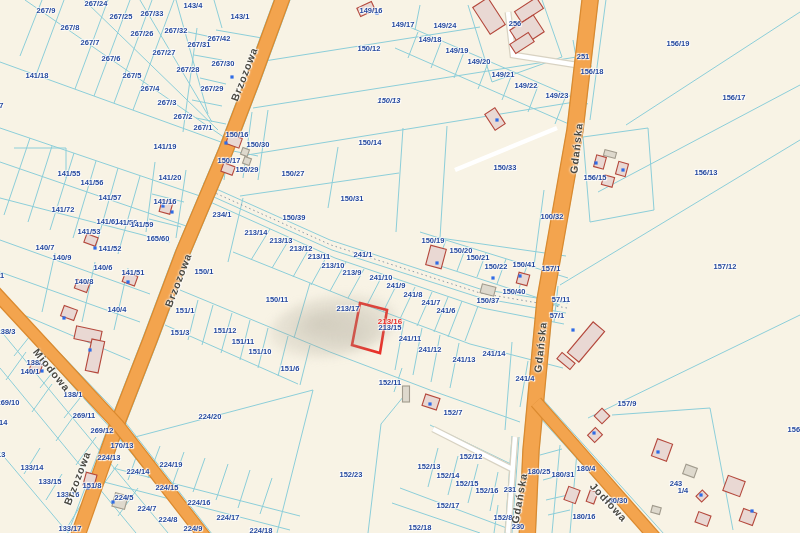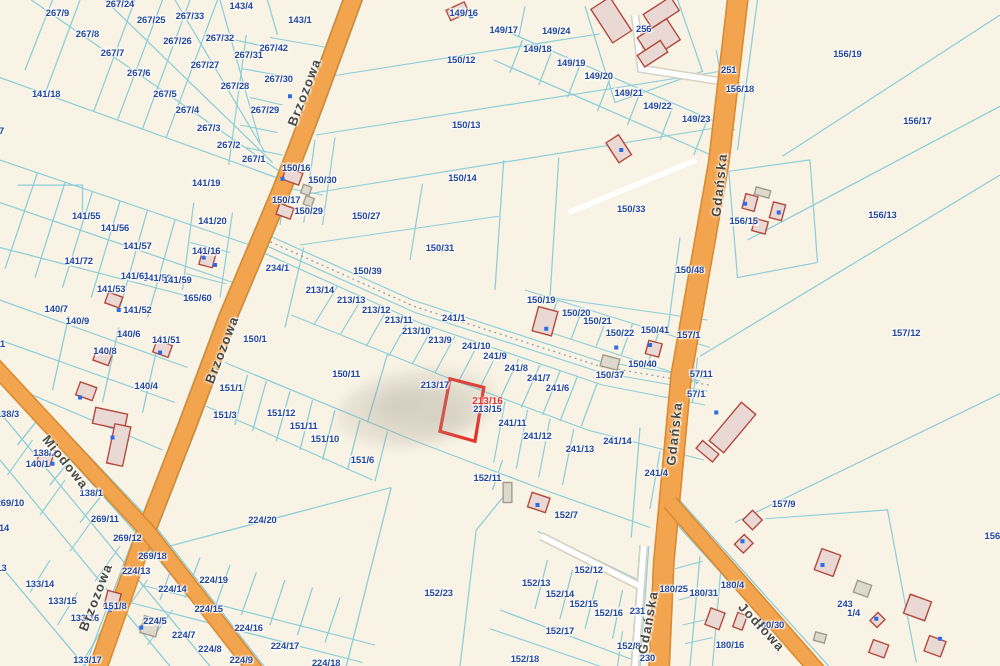--- a/index.html
+++ b/index.html
@@ -198,21 +198,21 @@
       <div class="pl" style="left: 240px; top: 16px;">143/1</div>
       <div class="pl" style="left: 219px; top: 38px;">267/42</div>
       <div class="pl" style="left: 199px; top: 44px;">267/31</div>
       <div class="pl" style="left: 223px; top: 63px;">267/30</div>
       <div class="pl" style="left: 212px; top: 88px;">267/29</div>
       <div class="pl" style="left: 203px; top: 127px;">267/1</div>
       <div class="pl" style="left: 37px; top: 75px;">141/18</div>
       <div class="pl" style="left: -8px; top: 105px;">141/27</div>
       <div class="pl" style="left: 371px; top: 10px;">149/16</div>
       <div class="pl" style="left: 369px; top: 48px;">150/12</div>
-      <div class="pl" style="left: 373px; top: 100px;">150/13</div>
+      <div class="pl" style="left: 389px; top: 100px; font-style: italic;">150/13</div>
       <div class="pl" style="left: 370px; top: 142px;">150/14</div>
       <div class="pl" style="left: 403px; top: 24px;">149/17</div>
       <div class="pl" style="left: 445px; top: 25px;">149/24</div>
       <div class="pl" style="left: 430px; top: 39px;">149/18</div>
       <div class="pl" style="left: 457px; top: 50px;">149/19</div>
       <div class="pl" style="left: 479px; top: 61px;">149/20</div>
       <div class="pl" style="left: 503px; top: 74px;">149/21</div>
       <div class="pl" style="left: 526px; top: 85px;">149/22</div>
       <div class="pl" style="left: 557px; top: 95px;">149/23</div>
       <div class="pl" style="left: 515px; top: 23px;">256</div>
@@ -224,21 +224,21 @@
       <div class="pl" style="left: 595px; top: 177px;">156/15</div>
       <div class="pl" style="left: 725px; top: 266px;">157/12</div>
       <div class="pl" style="left: 551px; top: 268px;">157/1</div>
       <div class="pl" style="left: 237px; top: 134px;">150/16</div>
       <div class="pl" style="left: 258px; top: 144px;">150/30</div>
       <div class="pl" style="left: 229px; top: 160px;">150/17</div>
       <div class="pl" style="left: 247px; top: 169px;">150/29</div>
       <div class="pl" style="left: 293px; top: 173px;">150/27</div>
       <div class="pl" style="left: 352px; top: 198px;">150/31</div>
       <div class="pl" style="left: 505px; top: 167px;">150/33</div>
-      <div class="pl" style="left: 552px; top: 216px;">150/48</div>
+      <div class="pl" style="left: 552px; top: 216px;">100/32</div>
       <div class="pl" style="left: 222px; top: 214px;">234/1</div>
       <div class="pl" style="left: 294px; top: 217px;">150/39</div>
       <div class="pl" style="left: 204px; top: 271px;">150/1</div>
       <div class="pl" style="left: 165px; top: 146px;">141/19</div>
       <div class="pl" style="left: 69px; top: 173px;">141/55</div>
       <div class="pl" style="left: 92px; top: 182px;">141/56</div>
       <div class="pl" style="left: 110px; top: 197px;">141/57</div>
       <div class="pl" style="left: 126px; top: 222px;">141/58</div>
       <div class="pl" style="left: 170px; top: 177px;">141/20</div>
       <div class="pl" style="left: 165px; top: 201px;">141/16</div>
@@ -304,21 +304,21 @@
       <div class="pl" style="left: 351px; top: 474px;">152/23</div>
       <div class="pl" style="left: 210px; top: 416px;">224/20</div>
       <div class="pl" style="left: 6px; top: 331px;">138/3</div>
       <div class="pl" style="left: 117px; top: 309px;">140/4</div>
       <div class="pl" style="left: 36px; top: 362px;">138/2</div>
       <div class="pl" style="left: 30px; top: 371px;">140/1</div>
       <div class="pl" style="left: 73px; top: 394px;">138/1</div>
       <div class="pl" style="left: 8px; top: 402px;">269/10</div>
       <div class="pl" style="left: 84px; top: 415px;">269/11</div>
       <div class="pl" style="left: 102px; top: 430px;">269/12</div>
-      <div class="pl" style="left: 122px; top: 445px;">269/18</div>
+      <div class="pl" style="left: 122px; top: 445px;">170/13</div>
       <div class="pl" style="left: -4px; top: 422px;">269/14</div>
       <div class="pl" style="left: -6px; top: 454px;">133/13</div>
       <div class="pl" style="left: 32px; top: 467px;">133/14</div>
       <div class="pl" style="left: 50px; top: 481px;">133/15</div>
       <div class="pl" style="left: 68px; top: 494px;">133/16</div>
       <div class="pl" style="left: 70px; top: 528px;">133/17</div>
       <div class="pl" style="left: 109px; top: 457px;">224/13</div>
       <div class="pl" style="left: 138px; top: 471px;">224/14</div>
       <div class="pl" style="left: 171px; top: 464px;">224/19</div>
       <div class="pl" style="left: 167px; top: 487px;">224/15</div>

